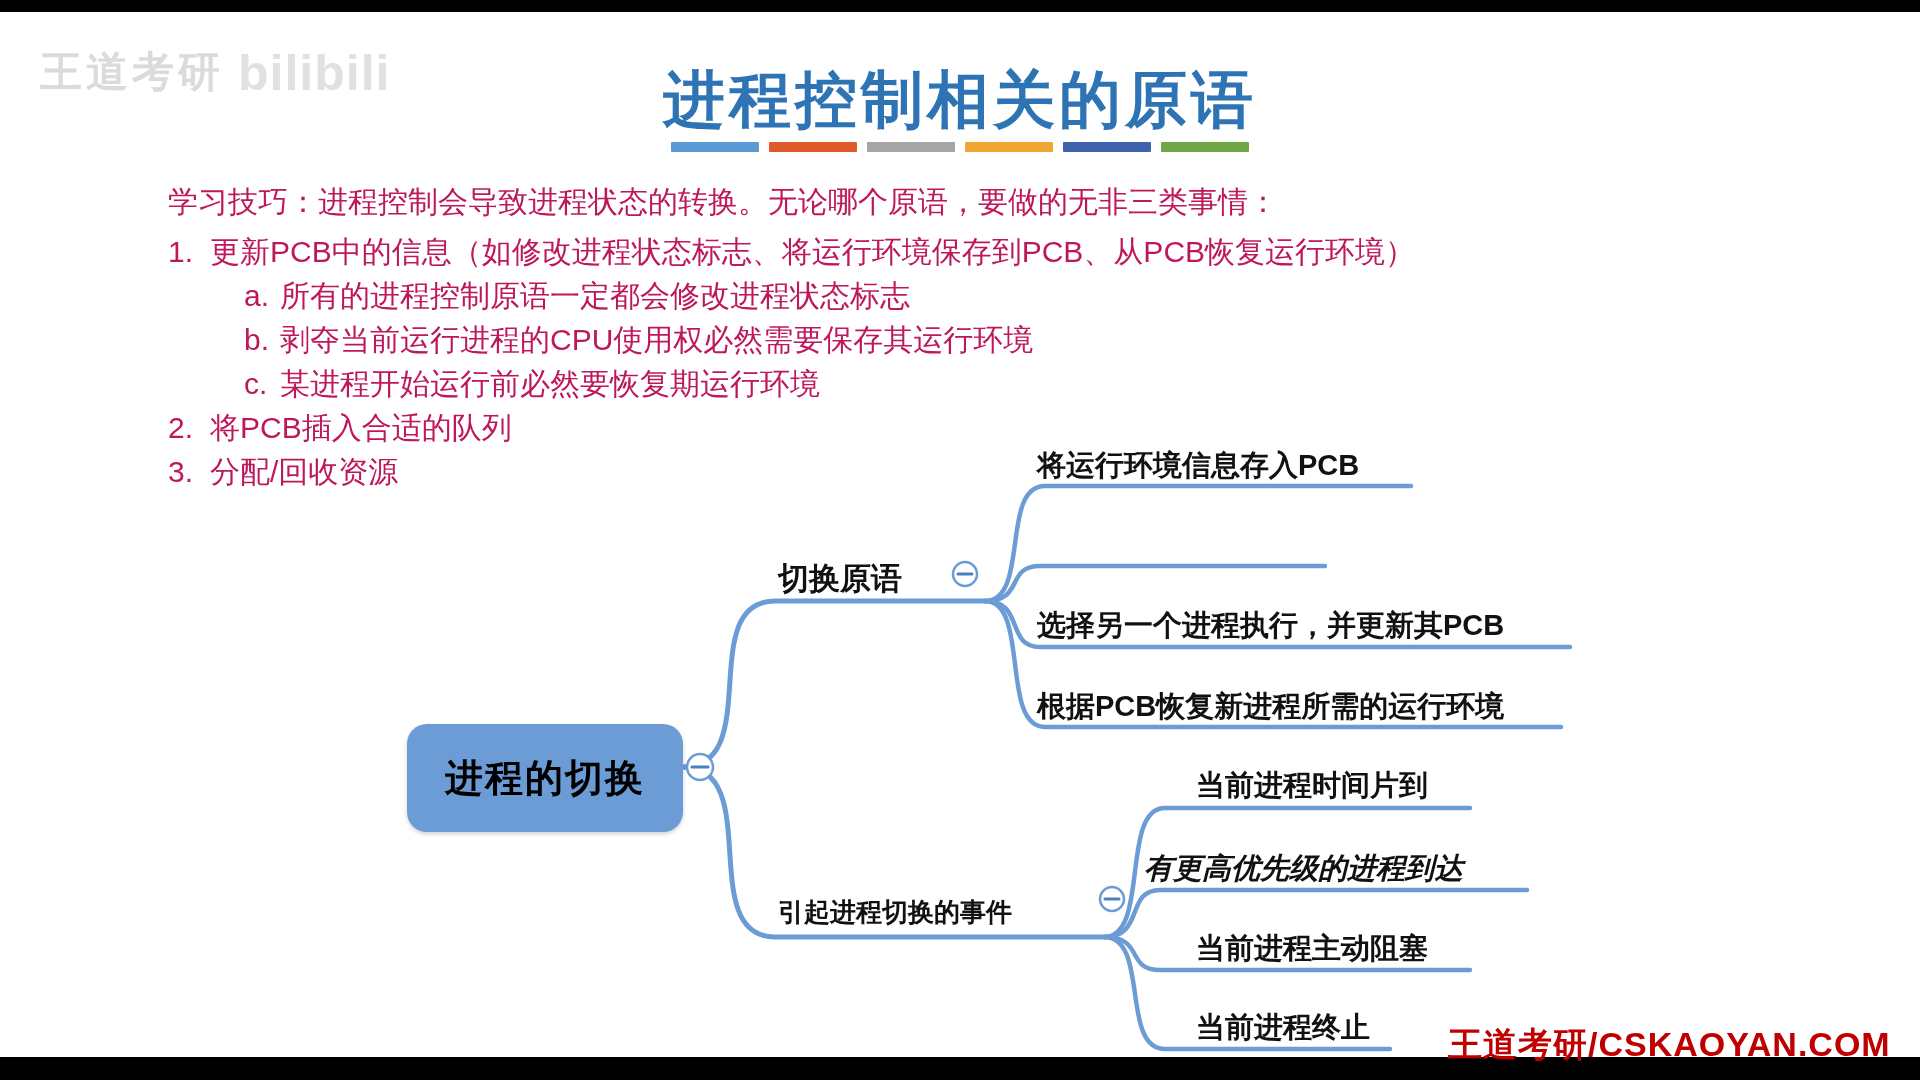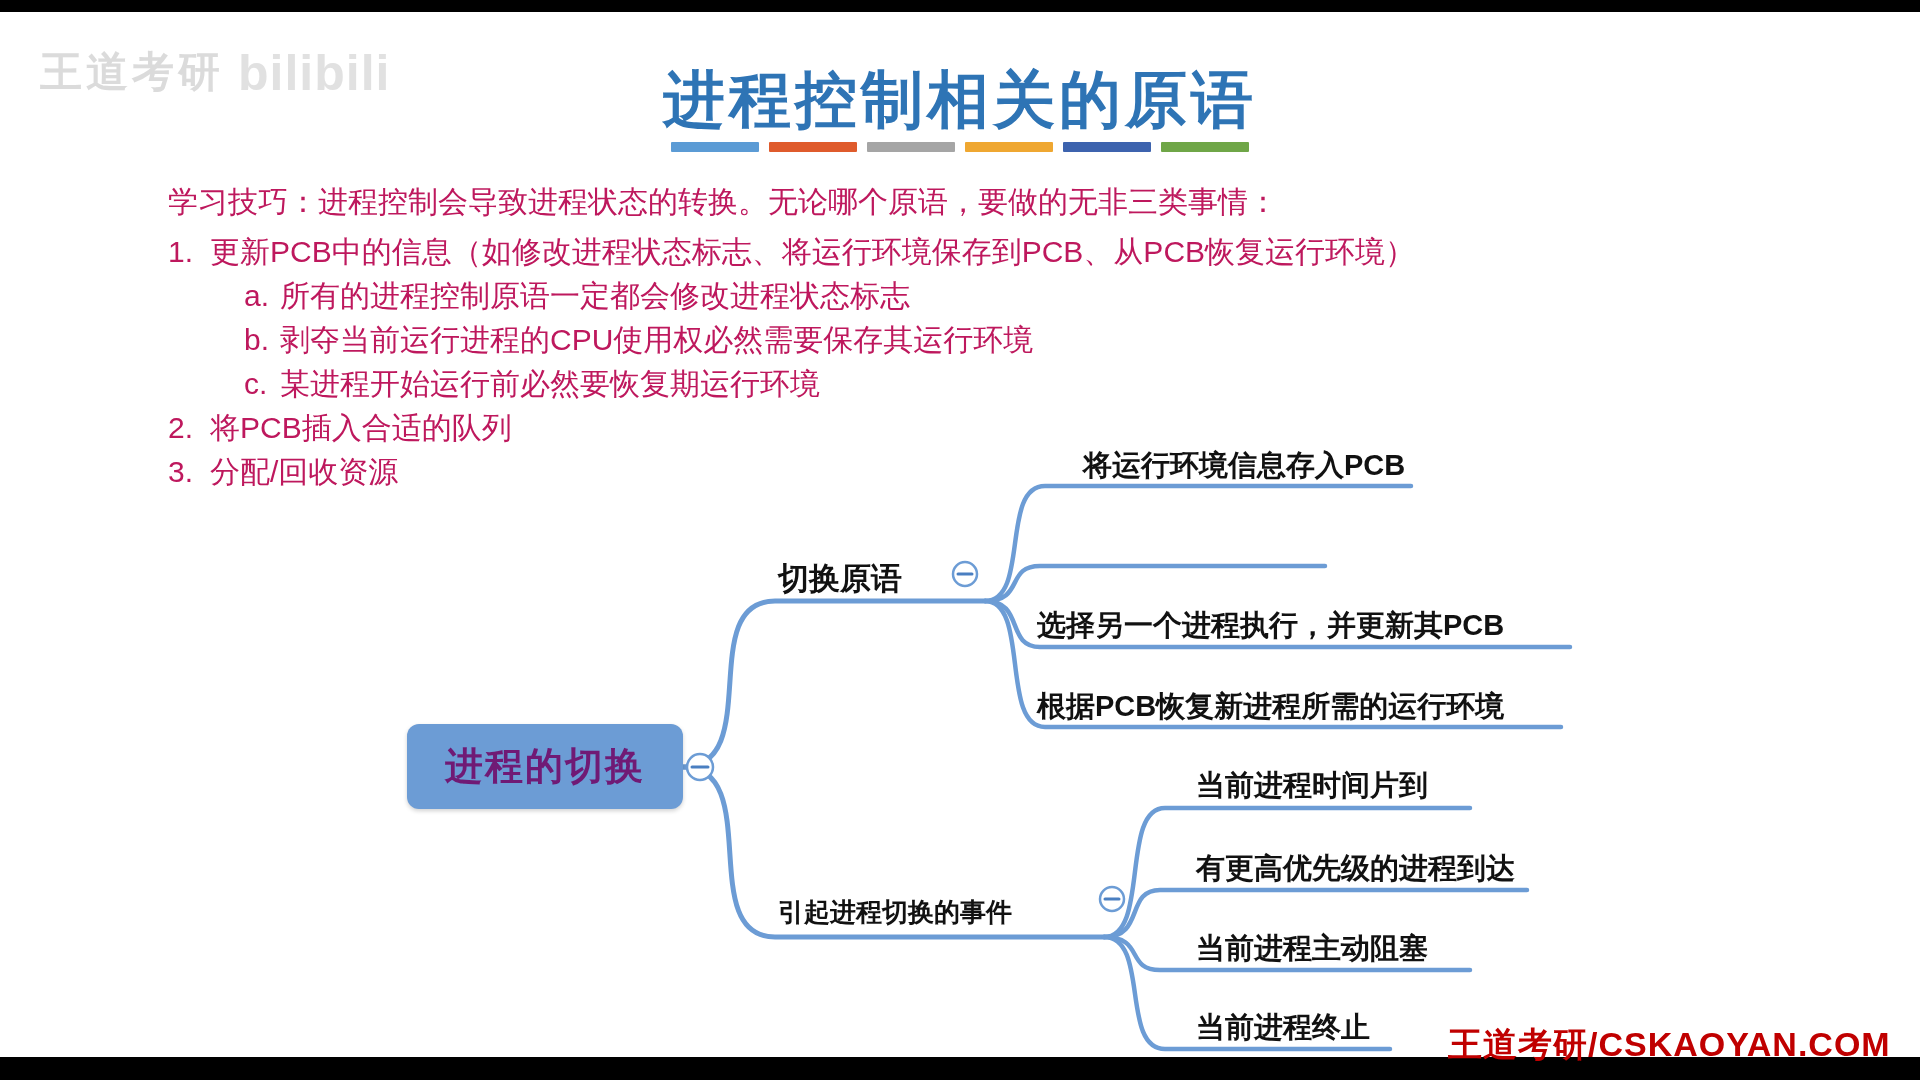--- a/index.html
+++ b/index.html
@@ -34,34 +34,34 @@
   .notes .row.lvl2 .pfx{width:36px;}
 
   
   .map-svg{position:absolute;left:0;top:0;width:1920px;height:1080px;}
   .map-svg path{fill:none;stroke:var(--line);stroke-linecap:round;}
   .map-svg path.main{stroke-width:5;}
   .map-svg path.child{stroke-width:4.5;}
   .map-svg circle{fill:#ffffff;stroke:var(--line);stroke-width:2.5;}
   .map-svg line.minus{stroke:#4a7fc1;stroke-width:3;stroke-linecap:round;}
 
-  .root-node{position:absolute;left:407px;top:724px;width:276px;height:85px;
-             background:var(--node);border-radius:12px;display:flex;align-items:center;justify-content:center;
-             color:#701a75;font-size:38px;font-weight:bold;letter-spacing:2px;
+  .root-node{position:absolute;left:407px;top:724px;width:276px;height:108px;
+             background:var(--node);border-radius:20px;display:flex;align-items:center;justify-content:center;
+             color:#000000;font-size:38px;font-weight:bold;letter-spacing:2px;
              box-shadow:0 2px 4px rgba(0,0,0,0.18);}
   .branch-label{position:absolute;font-weight:bold;color:#111;white-space:nowrap;}
   .branch-label.b1{left:778px;top:558px;font-size:31px;}
   .branch-label.b2{left:778px;top:895px;font-size:26px;}
   .leaf{position:absolute;font-weight:bold;color:#111;font-size:29px;white-space:nowrap;}
-  .leaf.b1c0{left:1083px;top:446px;}
+  .leaf.b1c0{left:1037px;top:446px;}
   .leaf.b1c1{left:1040px;top:526px;}
   .leaf.b1c2{left:1037px;top:606px;}
   .leaf.b1c3{left:1037px;top:687px;}
   .leaf.b2c0{left:1196px;top:766px;}
-  .leaf.b2c1{left:1196px;top:849px;}
+  .leaf.b2c1{left:1144px;top:849px;font-style:italic;}
   .leaf.b2c2{left:1196px;top:929px;}
   .leaf.b2c3{left:1196px;top:1008px;}
 
   
   .wm-bottomright{position:absolute;left:1448px;top:1022px;font-size:34px;font-weight:bold;
                   color:#C00000;white-space:nowrap;letter-spacing:1px;}
 </style>
 </head>
 <body>
 

